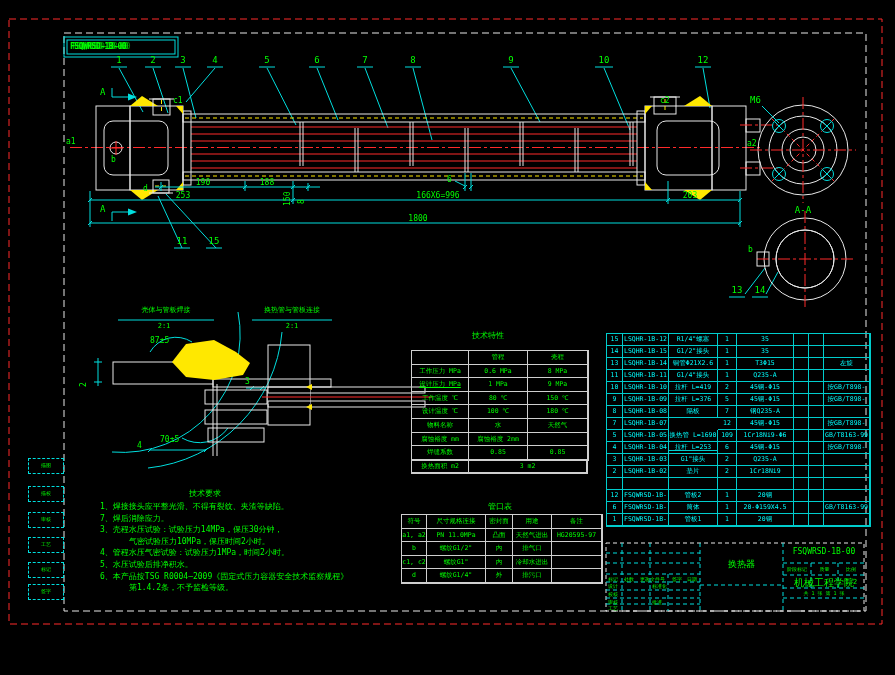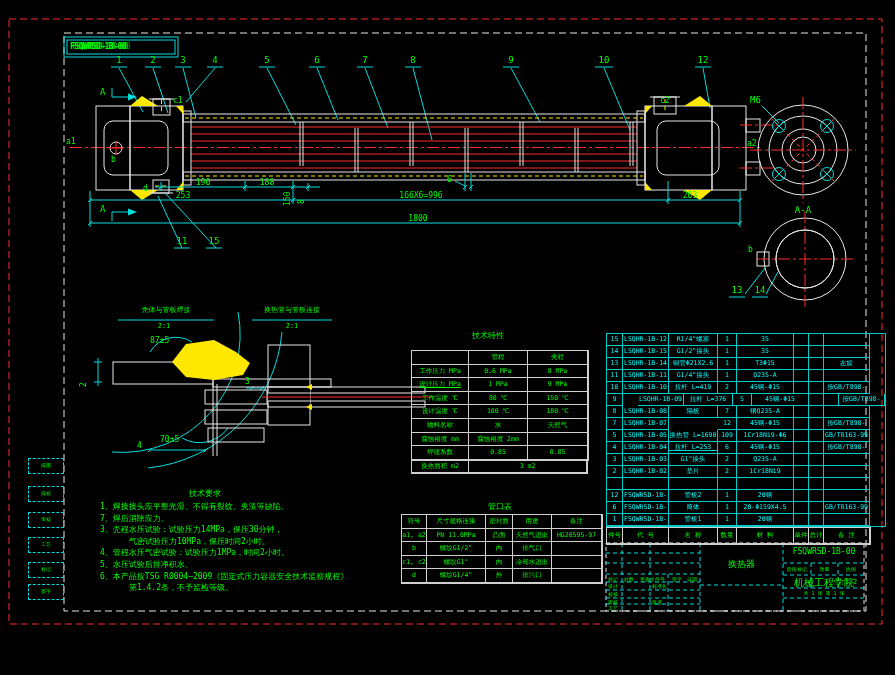--- a/index.html
+++ b/index.html
@@ -217,21 +217,21 @@
 <div class="t t9" style="left:750px;top:96px">M6</div>
 <div class="t t9 ctr" style="left:783px;top:206px;width:40px">A-A</div>
 <div class="t" style="left:748px;top:245px">b</div>
 
 <div class="t ctr" style="left:189px;top:178px;width:28px">190</div>
 <div class="t ctr" style="left:253px;top:178px;width:28px">188</div>
 <div class="t rot" style="left:292px;top:197px">150</div>
 <div class="t rot" style="left:306px;top:195px">8</div>
 <div class="t" style="left:447px;top:175px">6</div>
 <div class="t ctr" style="left:169px;top:191px;width:28px">253</div>
-<div class="t ctr" style="left:388px;top:191px;width:66px">166X6=996</div>
+<div class="t ctr" style="left:405px;top:191px;width:66px">166X6=996</div>
 <div class="t ctr" style="left:676px;top:191px;width:28px">203</div>
 <div class="t ctr" style="left:401px;top:214px;width:34px">1800</div>
 
 <div class="t t7 ctr" style="left:116px;top:306px;width:100px">壳体与管板焊接</div>
 <div class="t t7 ctr" style="left:152px;top:322px;width:24px">2:1</div>
 <div class="t t7 ctr" style="left:248px;top:306px;width:88px">换热管与管板连接</div>
 <div class="t t7 ctr" style="left:280px;top:322px;width:24px">2:1</div>
 <div class="t rot" style="left:88px;top:378px">2</div>
 <div class="t" style="left:150px;top:336px">87±5</div>
 <div class="t" style="left:160px;top:435px">70±5</div>
@@ -373,21 +373,21 @@
         <div class="tcell" style="width: 45px; line-height: 11px;">LSQHR-1B-10</div>
         <div class="tcell" style="width: 48px; line-height: 11px;">拉杆 L=419</div>
         <div class="tcell" style="width: 18px; line-height: 11px;">2</div>
         <div class="tcell" style="width: 56px; line-height: 11px;">45钢-Φ15</div>
         <div class="tcell" style="width: 14px; line-height: 11px;"></div>
         <div class="tcell" style="width: 14px; line-height: 11px;"></div>
         <div class="tcell" style="width: 45px; line-height: 11px;">按GB/T898-88</div>
       </div>
       <div class="trow" style="height: 12px;">
         <div class="tcell" style="width: 15px; line-height: 11px;">9</div>
-        <div class="tcell" style="width: 45px; line-height: 11px; margin-left: 15px;">LSQHR-1B-09</div>
+        <div class="tcell" style="width: 45px; line-height: 11px;">LSQHR-1B-09</div>
         <div class="tcell" style="width: 48px; line-height: 11px;">拉杆 L=376</div>
         <div class="tcell" style="width: 18px; line-height: 11px;">5</div>
         <div class="tcell" style="width: 56px; line-height: 11px;">45钢-Φ15</div>
         <div class="tcell" style="width: 14px; line-height: 11px;"></div>
         <div class="tcell" style="width: 14px; line-height: 11px;"></div>
         <div class="tcell" style="width: 45px; line-height: 11px;">按GB/T898-88</div>
       </div>
       <div class="trow" style="height: 12px;">
         <div class="tcell" style="width: 15px; line-height: 11px;">8</div>
         <div class="tcell" style="width: 45px; line-height: 11px;">LSQHR-1B-08</div>
@@ -482,32 +482,20 @@
         <div class="tcell" style="width: 15px; line-height: 11px;">1</div>
         <div class="tcell" style="width: 45px; line-height: 11px;">FSQWRSD-1B-01</div>
         <div class="tcell" style="width: 48px; line-height: 11px;">管板1</div>
         <div class="tcell" style="width: 18px; line-height: 11px;">1</div>
         <div class="tcell" style="width: 56px; line-height: 11px;">20钢</div>
         <div class="tcell" style="width: 14px; line-height: 11px;"></div>
         <div class="tcell" style="width: 14px; line-height: 11px;"></div>
         <div class="tcell" style="width: 45px; line-height: 11px;"></div>
       </div>
     </div>
-<div class="tbl green edge" style="left:606px;top:527px">
-  <div class="trow" style="height:16px">
-    <div class="tcell t5" style="width:15px;line-height:15px">件号</div>
-    <div class="tcell t5" style="width:45px;line-height:15px">代  号</div>
-    <div class="tcell t5" style="width:48px;line-height:15px">名  称</div>
-    <div class="tcell t5" style="width:18px;line-height:15px">数量</div>
-    <div class="tcell t5" style="width:56px;line-height:15px">材  料</div>
-    <div class="tcell t5" style="width:14px;line-height:15px">单件</div>
-    <div class="tcell t5" style="width:14px;line-height:15px">总计</div>
-    <div class="tcell t5" style="width:45px;line-height:15px">备  注</div>
-  </div>
-</div>
 
 <div class="t ctr" style="left:160px;top:489px;width:90px">技术要求</div>
 <div style="position:absolute;left:100px;top:501px">
       <div class="techline">1、焊接接头应平整光滑、不得有裂纹、夹渣等缺陷。</div>
       <div class="techline">7、焊后消除应力。</div>
       <div class="techline">3、壳程水压试验：试验压力14MPa，保压30分钟，</div>
       <div class="techline">      气密试验压力10MPa，保压时间2小时。</div>
       <div class="techline">4、管程水压气密试验：试验压力1MPa，时间2小时。</div>
       <div class="techline">5、水压试验后排净积水。</div>
       <div class="techline">6、本产品按TSG R0004—2009《固定式压力容器安全技术监察规程》</div>

